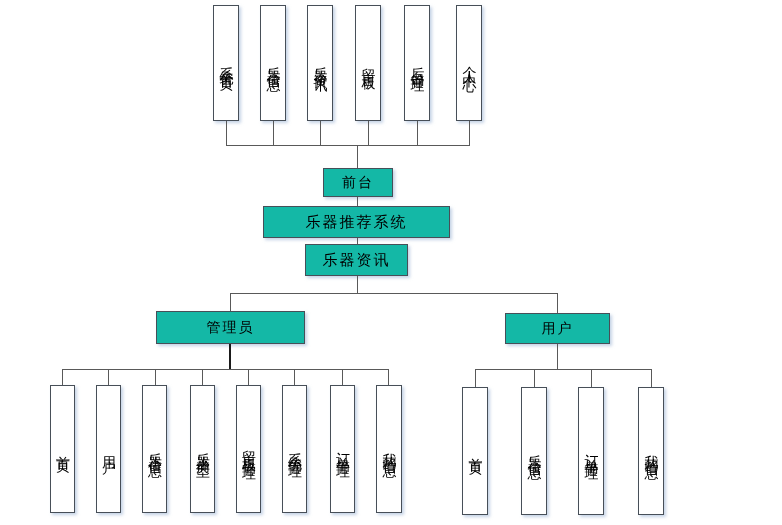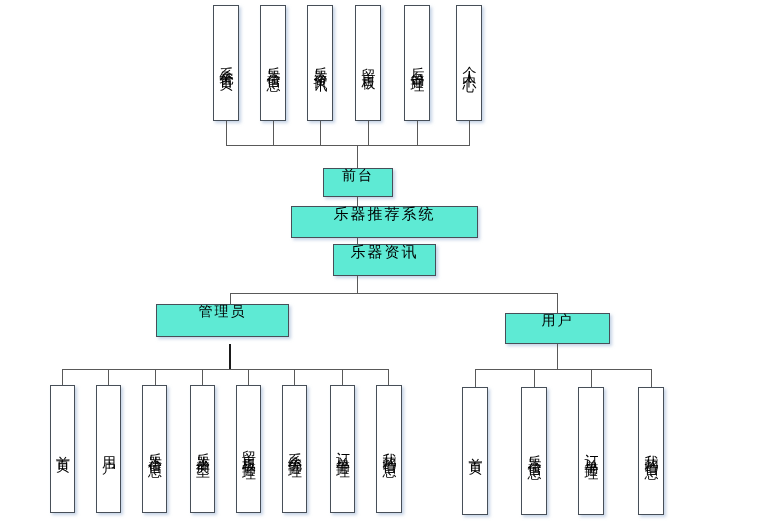--- a/index.html
+++ b/index.html
@@ -5,38 +5,38 @@
   html,body{margin:0;padding:0;}
   body{
     width:782px;height:525px;position:relative;overflow:hidden;
     background:#ffffff;
     font-family:"Liberation Serif","DejaVu Serif",serif;
     color:#000000;
   }
   .stage{position:absolute;left:0;top:0;width:782px;height:525px;}
   .box{
     position:absolute;box-sizing:border-box;
-    border:1px solid #474f58;background:#5eead4;
-    display:flex;justify-content:center;
+    border:1px solid #474f58;background:#14b8a6;
+    display:flex;align-items:center;justify-content:center;
     box-shadow:2px 2px 3px rgba(150,175,210,0.55);
     font-size:14px;letter-spacing:2px;line-height:1;
     white-space:nowrap;
   }
   .vbox{
     position:absolute;box-sizing:border-box;
     border:1px solid #474f58;background:#ffffff;
     display:flex;align-items:center;justify-content:center;
     box-shadow:2px 2px 3px rgba(150,175,210,0.55);
     font-size:14px;line-height:1;
   }
   .vbox span{
     writing-mode:vertical-lr;text-orientation:upright;
     letter-spacing:4px;line-height:1;
   }
-  .title{font-size:15px;margin-left:28px;}
+  .title{font-size:15px;}
   .line{position:absolute;background:#595959;}
   .line.dark{background:#1a1a1a;}
 </style>
 </head>
 <body>
 
 <div class="stage">
 
   <div class="vbox" style="left:213px;top:5px;width:26px;height:116px">
     <span>系统首页</span>
@@ -80,21 +80,21 @@
 
   <div class="box title" style="left:305px;top:244px;width:103px;height:32px">
     <span>乐器资讯</span>
   </div>
   <div class="line" style="left:357px;top:276px;width:1px;height:17px"></div>
 
   <div class="line" style="left:230px;top:293px;width:328px;height:1px"></div>
   <div class="line" style="left:230px;top:293px;width:1px;height:18px"></div>
   <div class="line" style="left:557px;top:293px;width:1px;height:20px"></div>
 
-  <div class="box" style="left:156px;top:304px;width:133px;height:33px">
+  <div class="box" style="left:156px;top:311px;width:149px;height:33px">
     <span>管理员</span>
   </div>
   <div class="box" style="left:505px;top:313px;width:105px;height:31px">
     <span>用户</span>
   </div>
 
   <div class="line dark" style="left:229px;top:344px;width:2px;height:25px"></div>
   <div class="line" style="left:62px;top:369px;width:327px;height:1px"></div>
   <div class="line" style="left:62px;top:369px;width:1px;height:16px"></div>
   <div class="line" style="left:108px;top:369px;width:1px;height:16px"></div>

